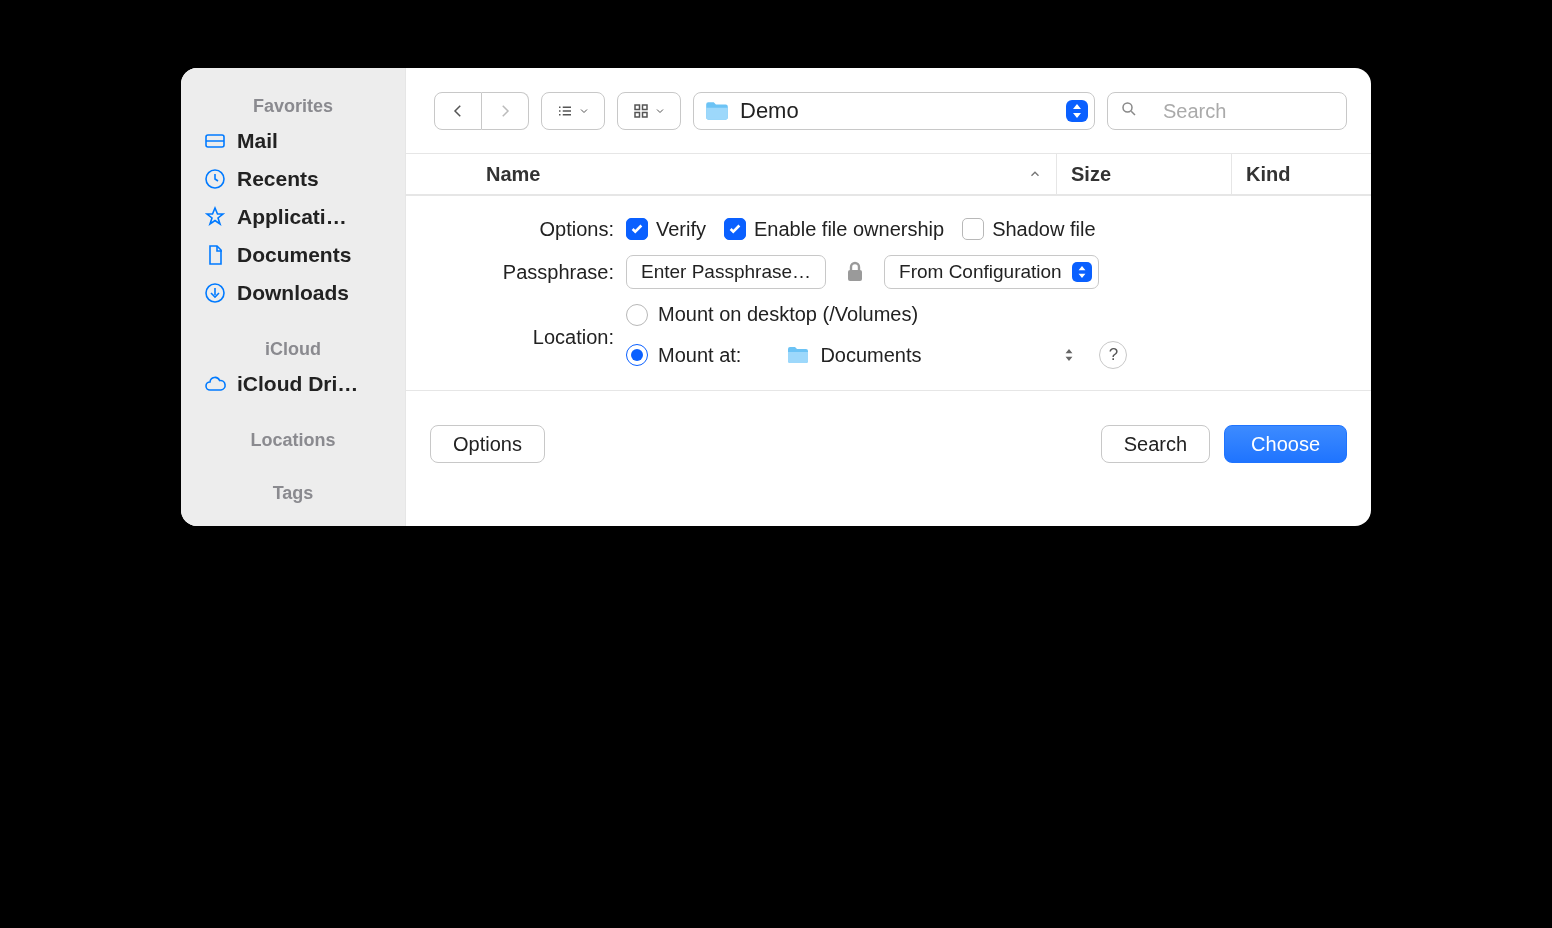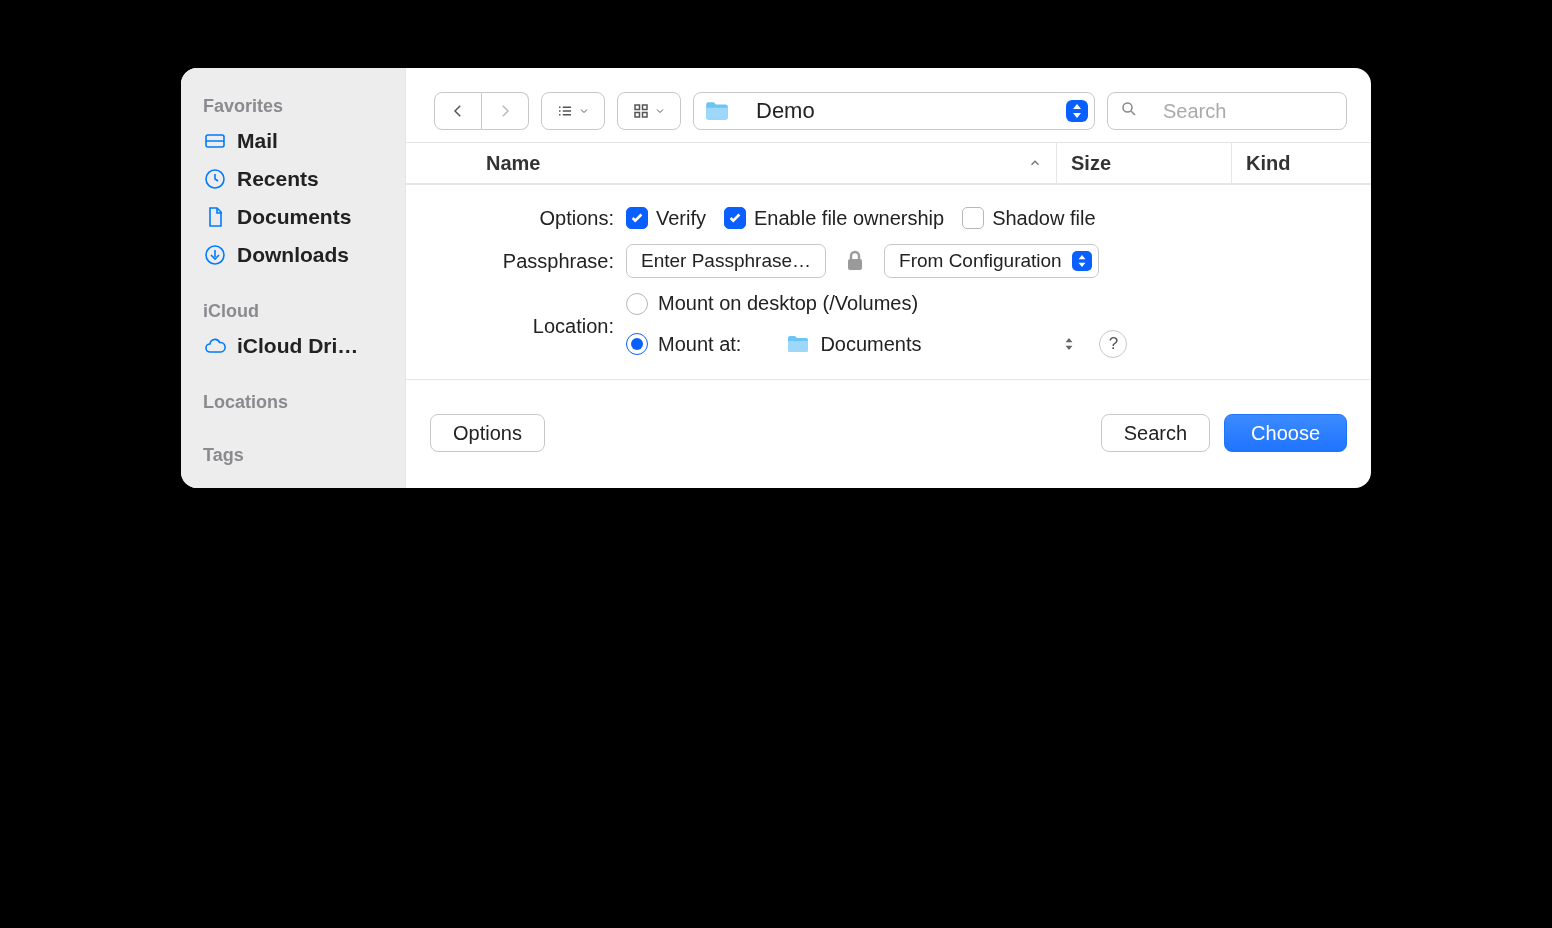--- a/index.html
+++ b/index.html
@@ -38,20 +38,21 @@
   }
   
   .sidebar{
     width:225px;
     background:var(--sidebar);
     padding:24px 12px 20px 12px;
     border-right:1px solid var(--border-light);
     display:flex;
     flex-direction:column;
     gap:6px;
+    text-align:center;
   }
   .sb-header{
     color:var(--muted);
     font-size:18px;
     font-weight:600;
     padding:4px 10px 2px;
   }
   .sb-item{
     display:flex;
     align-items:center;
@@ -90,21 +91,21 @@
   .navgrp{display:flex;}
   .navgrp .btn:first-child{border-top-right-radius:0;border-bottom-right-radius:0;}
   .navgrp .btn:last-child{border-left:none;border-top-left-radius:0;border-bottom-left-radius:0;}
   .btn.icon{padding:0 14px;color:#555;}
   .btn.icon svg{width:18px;height:18px;stroke:currentColor;fill:none;stroke-width:2;}
   .btn.icon.disabled{color:#bbb;}
   .path-pop{
     flex:1;
     display:flex;
     align-items:center;
-    gap:26px;
+    gap:10px;
     border:1px solid var(--btn-border);
     border-radius:8px;
     height:38px;
     padding:0 6px 0 10px;
     min-width:0;
   }
   .folder-ico{width:26px;height:22px;}
   .path-label{flex:1;font-size:22px;}
   .popup-caret{
     width:22px;height:22px;border-radius:6px;background:#0a60ff;
@@ -113,21 +114,21 @@
   .popup-caret svg{width:12px;height:14px;fill:#fff;}
   .search{
     width:240px;height:38px;border:1px solid var(--btn-border);border-radius:8px;
     display:flex;align-items:center;gap:8px;padding:0 12px;color:#888;
   }
   .search svg{width:18px;height:18px;stroke:#888;fill:none;stroke-width:2;}
   .search input{border:none;outline:none;font-size:20px;flex:1;color:#333;background:transparent;margin-left:15px;}
   .search input::placeholder{color:#aaa;}
   
   .cols{
-    margin-top:6px;
+    margin-top:17px;
     display:flex;
     align-items:center;
     border-top:1px solid var(--border-light);
     border-bottom:1px solid var(--border-light);
     height:42px;
     font-size:20px;
     font-weight:600;
     color:#333;
   }
   .cols .c-name{flex:1;padding-left:80px;display:flex;align-items:center;gap:8px;}
@@ -231,20 +232,28 @@
       <span class="lbl">Mail</span>
     </div>
     <div class="sb-item">
       <span class="ico">
         <svg viewBox="0 0 24 24">
             <circle cx="12" cy="12" r="9"></circle>
             <path d="M12 7v5l3 2"></path>
           </svg>
       </span>
       <span class="lbl">Recents</span>
+    </div>
+    <div class="sb-item">
+      <span class="ico">
+        <svg viewBox="0 0 24 24">
+            <path d="M12 3l2.5 6H20l-5 4 2 6-5-3.5L7 19l2-6-5-4h5.5z"></path>
+          </svg>
+      </span>
+      <span class="lbl">Applicati…</span>
     </div>
     <div class="sb-item">
       <span class="ico">
         <svg viewBox="0 0 24 24">
             <path d="M7 3h7l4 4v14H7z"></path>
             <path d="M14 3v5h5"></path>
           </svg>
       </span>
       <span class="lbl">Documents</span>
     </div>

